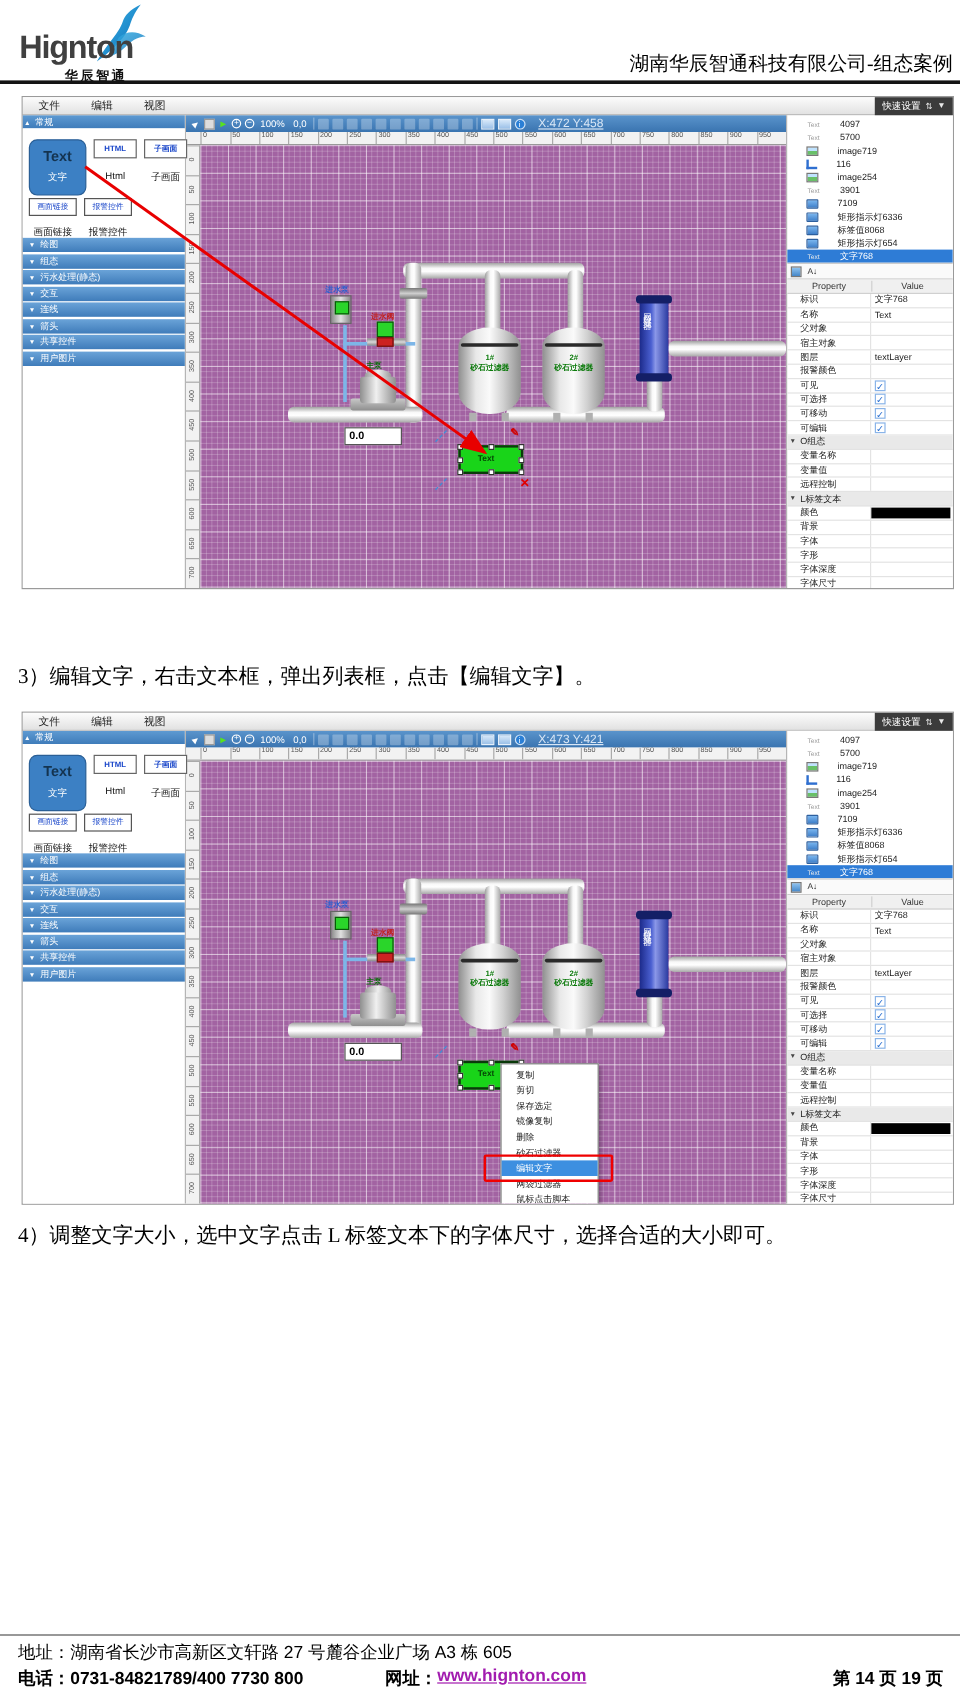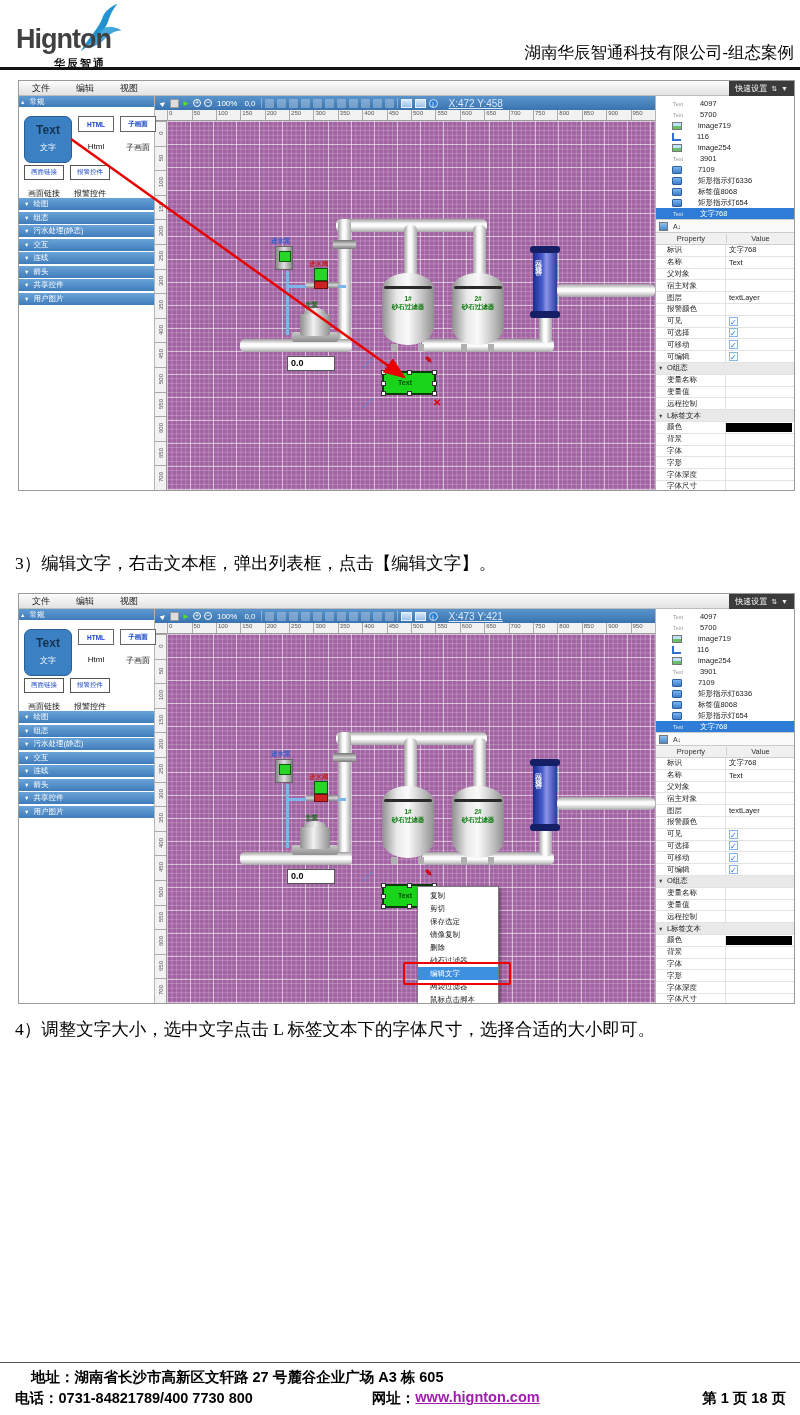--- a/index.html
+++ b/index.html
@@ -9,23 +9,23 @@
   .logo{position:absolute;left:16px;top:4px;width:230px;height:64px;}
   .brand{position:absolute;left:0;top:20px;font-size:27px;font-weight:800;color:#404040;letter-spacing:-1px;}
   .brand-sub{position:absolute;left:38px;top:52px;font-size:11px;font-weight:700;color:#111;letter-spacing:2px;}
   .ant-svg{position:absolute;left:58px;top:-2px;}
   .hdr-right{position:absolute;right:6px;top:42px;font-size:16.5px;color:#000;font-family:"Liberation Serif",serif;}
   .hdr-rule{position:absolute;left:0;top:67px;width:800px;height:3px;background:#141414;}
 
   
   .para{position:absolute;left:15px;font-size:17.5px;color:#000;font-family:"Liberation Serif",serif;}
   .foot-rule{position:absolute;left:0;top:1362px;width:800px;height:1px;background:#555;}
-  .foot1{position:absolute;left:31px;top:1368px;font-size:14.5px;color:#000;font-weight:700;text-align:center;}
+  .foot1{position:absolute;left:15px;top:1368px;font-size:14.5px;color:#000;font-weight:400;text-align:center;}
   .foot2{position:absolute;left:15px;top:1389px;font-size:14.5px;color:#000;font-weight:600;display:flex;}
-  .foot2 .web-lab{margin-left:119px;}
+  .foot2 .web-lab{margin-left:68px;}
   .foot-link{color:#a21caf;text-decoration:underline;}
   .foot-page{position:absolute;right:14px;top:1389px;font-size:14.5px;color:#000;font-weight:600;}
 
   
   .editor{position:absolute;left:18px;width:777px;height:411px;border:1px solid #9a9a9a;box-sizing:border-box;background:#fff;font-family:"Liberation Sans",sans-serif;}
   #shot1{top:80px;} #shot2{top:593px;}
   .menubar{position:relative;height:15px;background:linear-gradient(#fcfcfc,#e2e2e2);border-bottom:1px solid #bdbdbd;box-sizing:border-box;display:flex;align-items:center;}
   .menu-item{padding:0 13px;font-size:9px;color:#222;}
   .quick-set{position:absolute;right:0;top:0;height:15px;background:#3b3b3b;color:#fff;font-size:8px;display:flex;align-items:center;gap:4px;padding:0 6px;}
   .qs-ico{font-size:7px;color:#e8e8e8;}
@@ -950,15 +950,15 @@
 
   <div class="para" style="top:1017px">4）调整文字大小，选中文字点击 L 标签文本下的字体尺寸，选择合适的大小即可。</div>
 
   <div class="foot-rule"></div>
   <div class="foot1">地址：湖南省长沙市高新区文轩路 27 号麓谷企业广场 A3 栋 605</div>
   <div class="foot2">
     <span>电话：0731-84821789/400 7730 800</span>
     <span class="web-lab">网址：</span>
     <span class="foot-link">www.hignton.com</span>
   </div>
-  <div class="foot-page">第 1 页 18 页</div>
+  <div class="foot-page">第 14 页 19 页</div>
 
 </div>
 
 </body></html>

